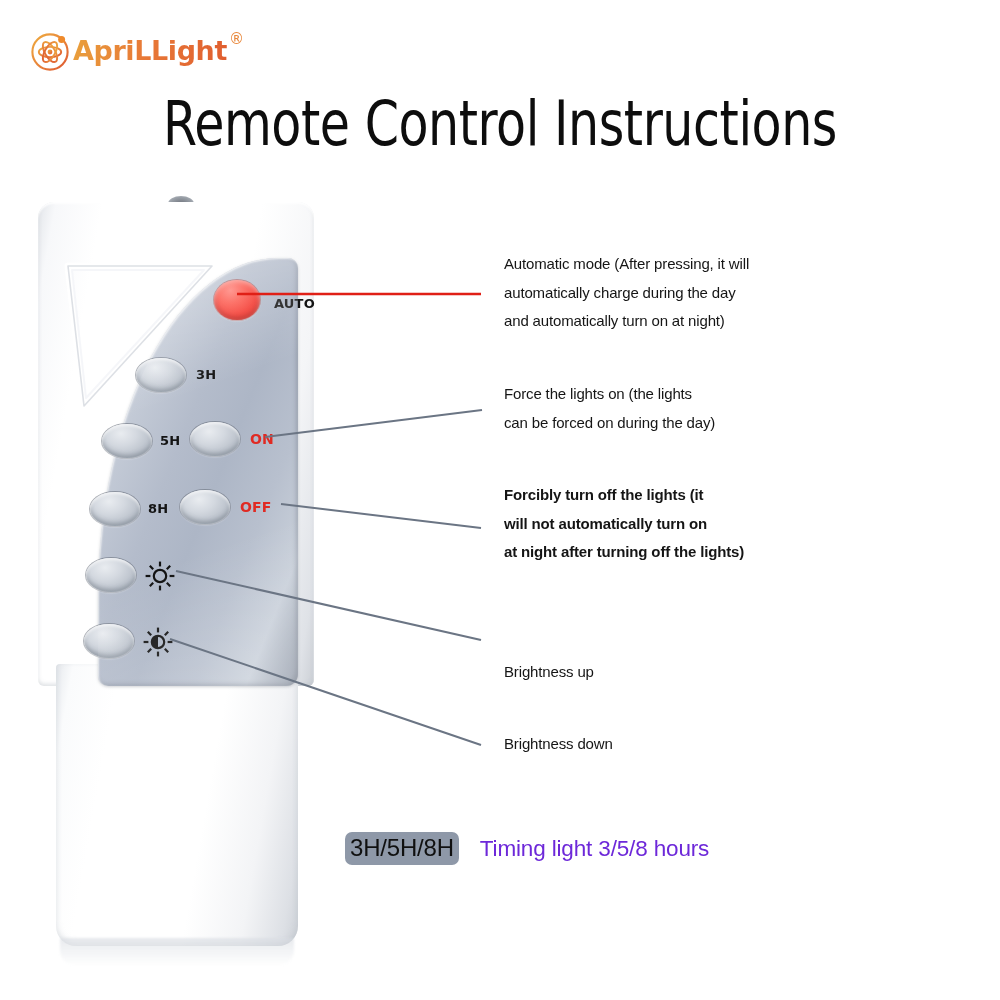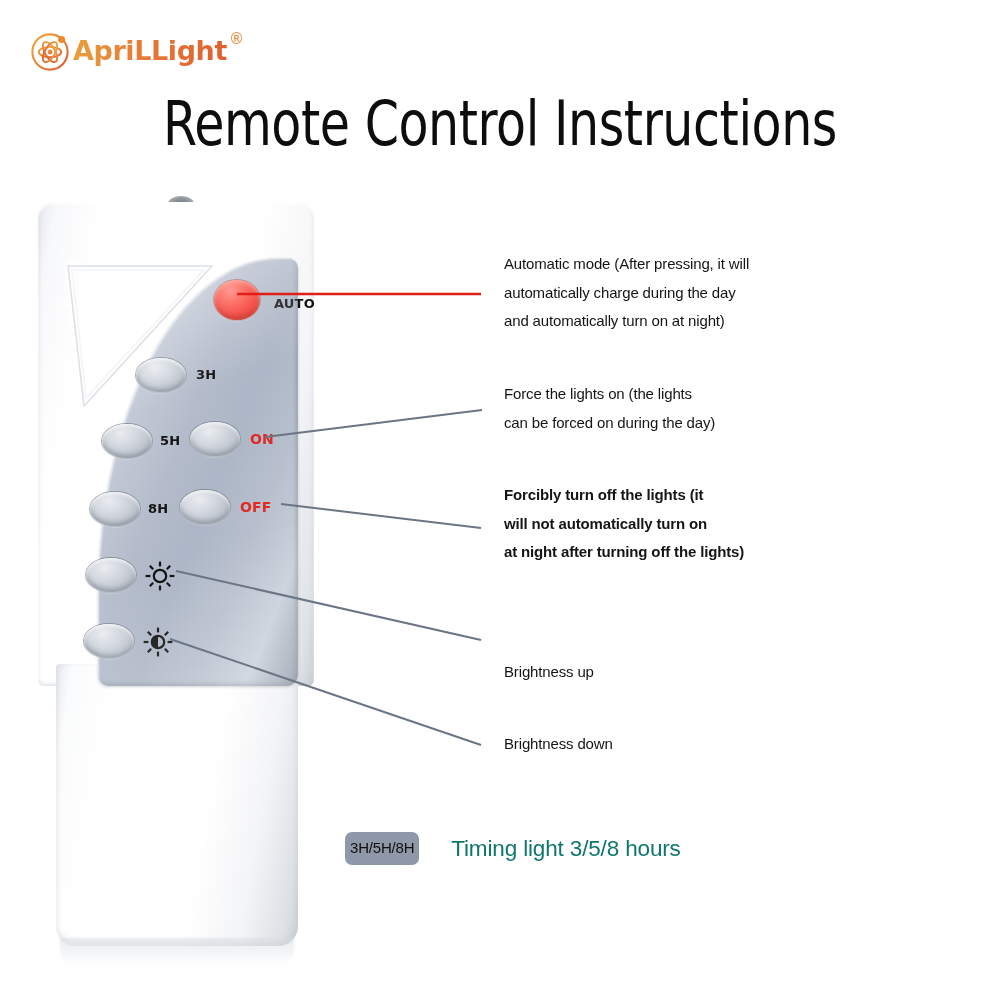--- a/index.html
+++ b/index.html
@@ -264,35 +264,35 @@
   
   #timing-row {
     position: absolute;
     left: 345px;
     top: 832px;
     display: flex;
     align-items: center;
   }
   #timing-badge {
     font-family: "Liberation Sans", sans-serif;
-    font-size: 15px;
+    font-size: 24px;
     line-height: 28px;
     color: #101010;
     background: #8e98a8;
     border-radius: 7px;
     padding: 2px 5px 3px 5px;
     letter-spacing: -0.2px;
     white-space: nowrap;
   }
   #timing-text {
     font-family: "Liberation Sans", sans-serif;
     font-size: 22.5px;
     line-height: 28px;
-    color: #0f766e;
-    margin-left: 32px;
+    color: #6d28d9;
+    margin-left: 21px;
     white-space: nowrap;
     letter-spacing: -0.15px;
   }
 </style>
 </head>
 <body>
 
 <div id="logo">
   <svg id="logo-mark" viewBox="0 0 42 42">
     <defs>

